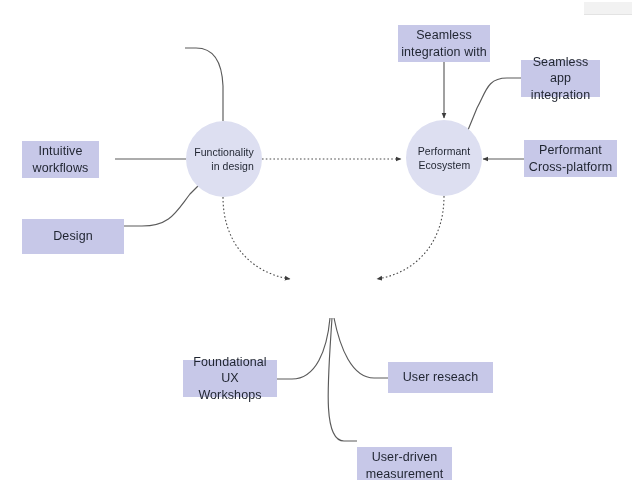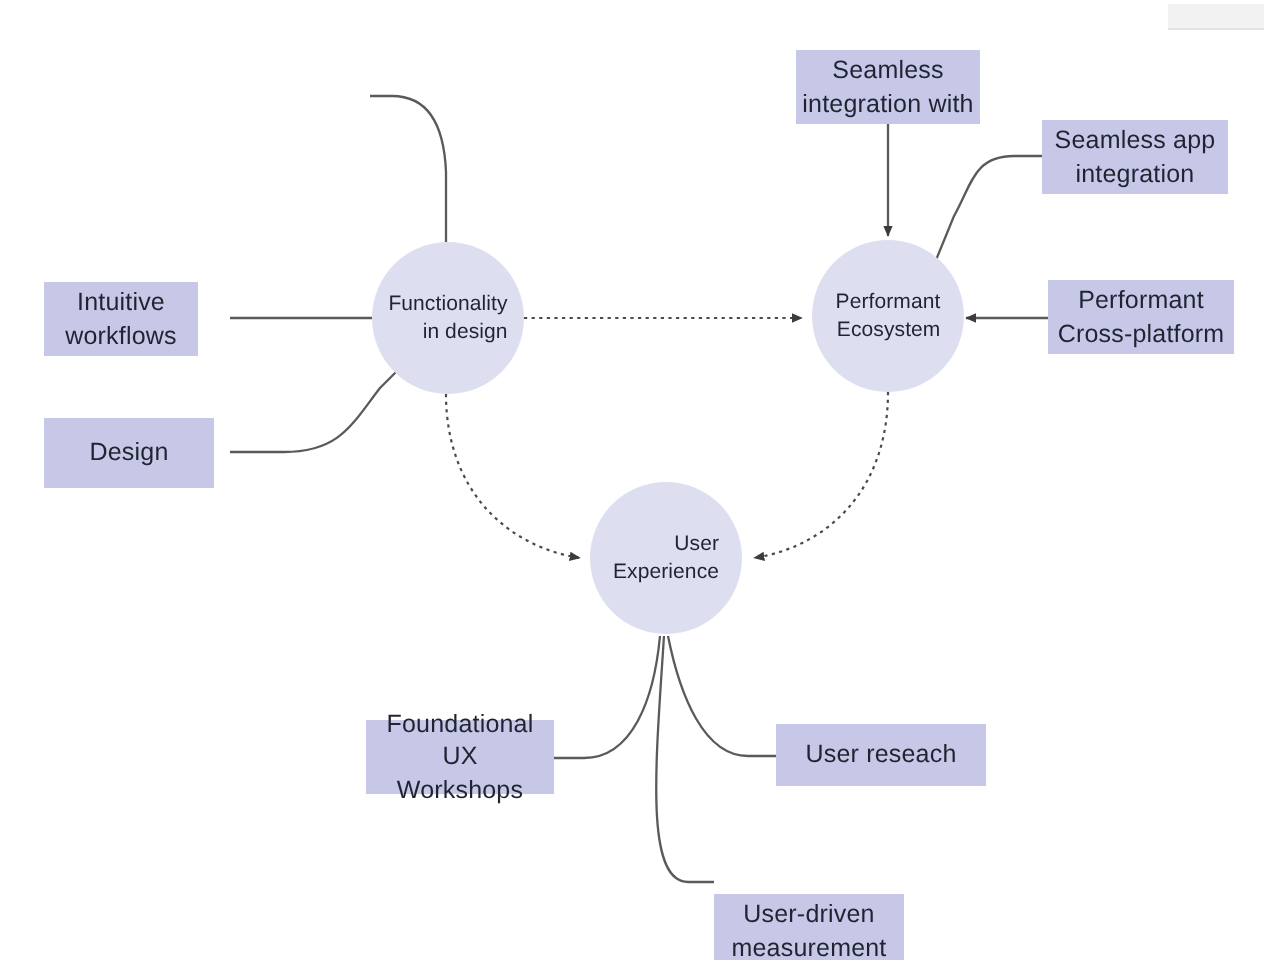--- a/index.html
+++ b/index.html
@@ -110,47 +110,41 @@
     </span>
   </div>
 
   <div class="node-circle" style="left:406px; top:120px; width:76px; height:76px;">
     <span>
       <span>Performant</span><br>
       <span>Ecosystem</span>
     </span>
   </div>
 
-  <div class="node-circle" style="left:295px; top:241px; width:76px; height:76px;">
-    <span>
-      <span>User</span><br>
-      <span>Experience</span>
-    </span>
-  </div>
 
 
   <div class="node-box" style="left:22px; top:141px; width:77px; height:37px;">
     <span>
       <span>Intuitive</span><br>
       <span>workflows</span>
     </span>
   </div>
 
-  <div class="node-box" style="left:22px; top:209px; width:85px; height:35px;">
+  <div class="node-box" style="left:22px; top:219px; width:102px; height:35px;">
     <span>Design</span>
   </div>
 
   <div class="node-box" style="left:398px; top:25px; width:92px; height:37px;">
     <span>
       <span>Seamless</span><br>
       <span>integration with</span>
     </span>
   </div>
 
-  <div class="node-box" style="left:521px; top:60px; width:93px; height:37px;">
+  <div class="node-box" style="left:521px; top:60px; width:79px; height:37px;">
     <span>
       <span>Seamless app</span><br>
       <span>integration</span>
     </span>
   </div>
 
   <div class="node-box" style="left:524px; top:140px; width:93px; height:37px;">
     <span>
       <span>Performant</span><br>
       <span>Cross-platform</span>

